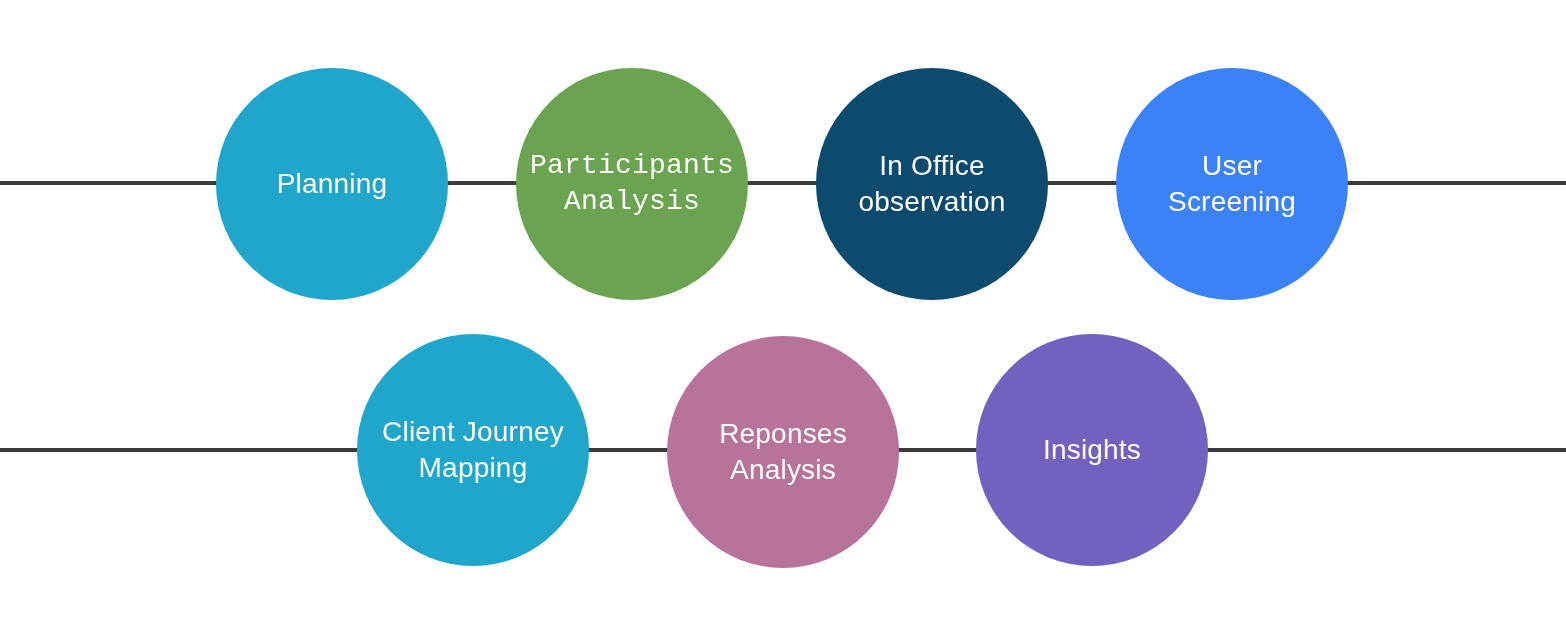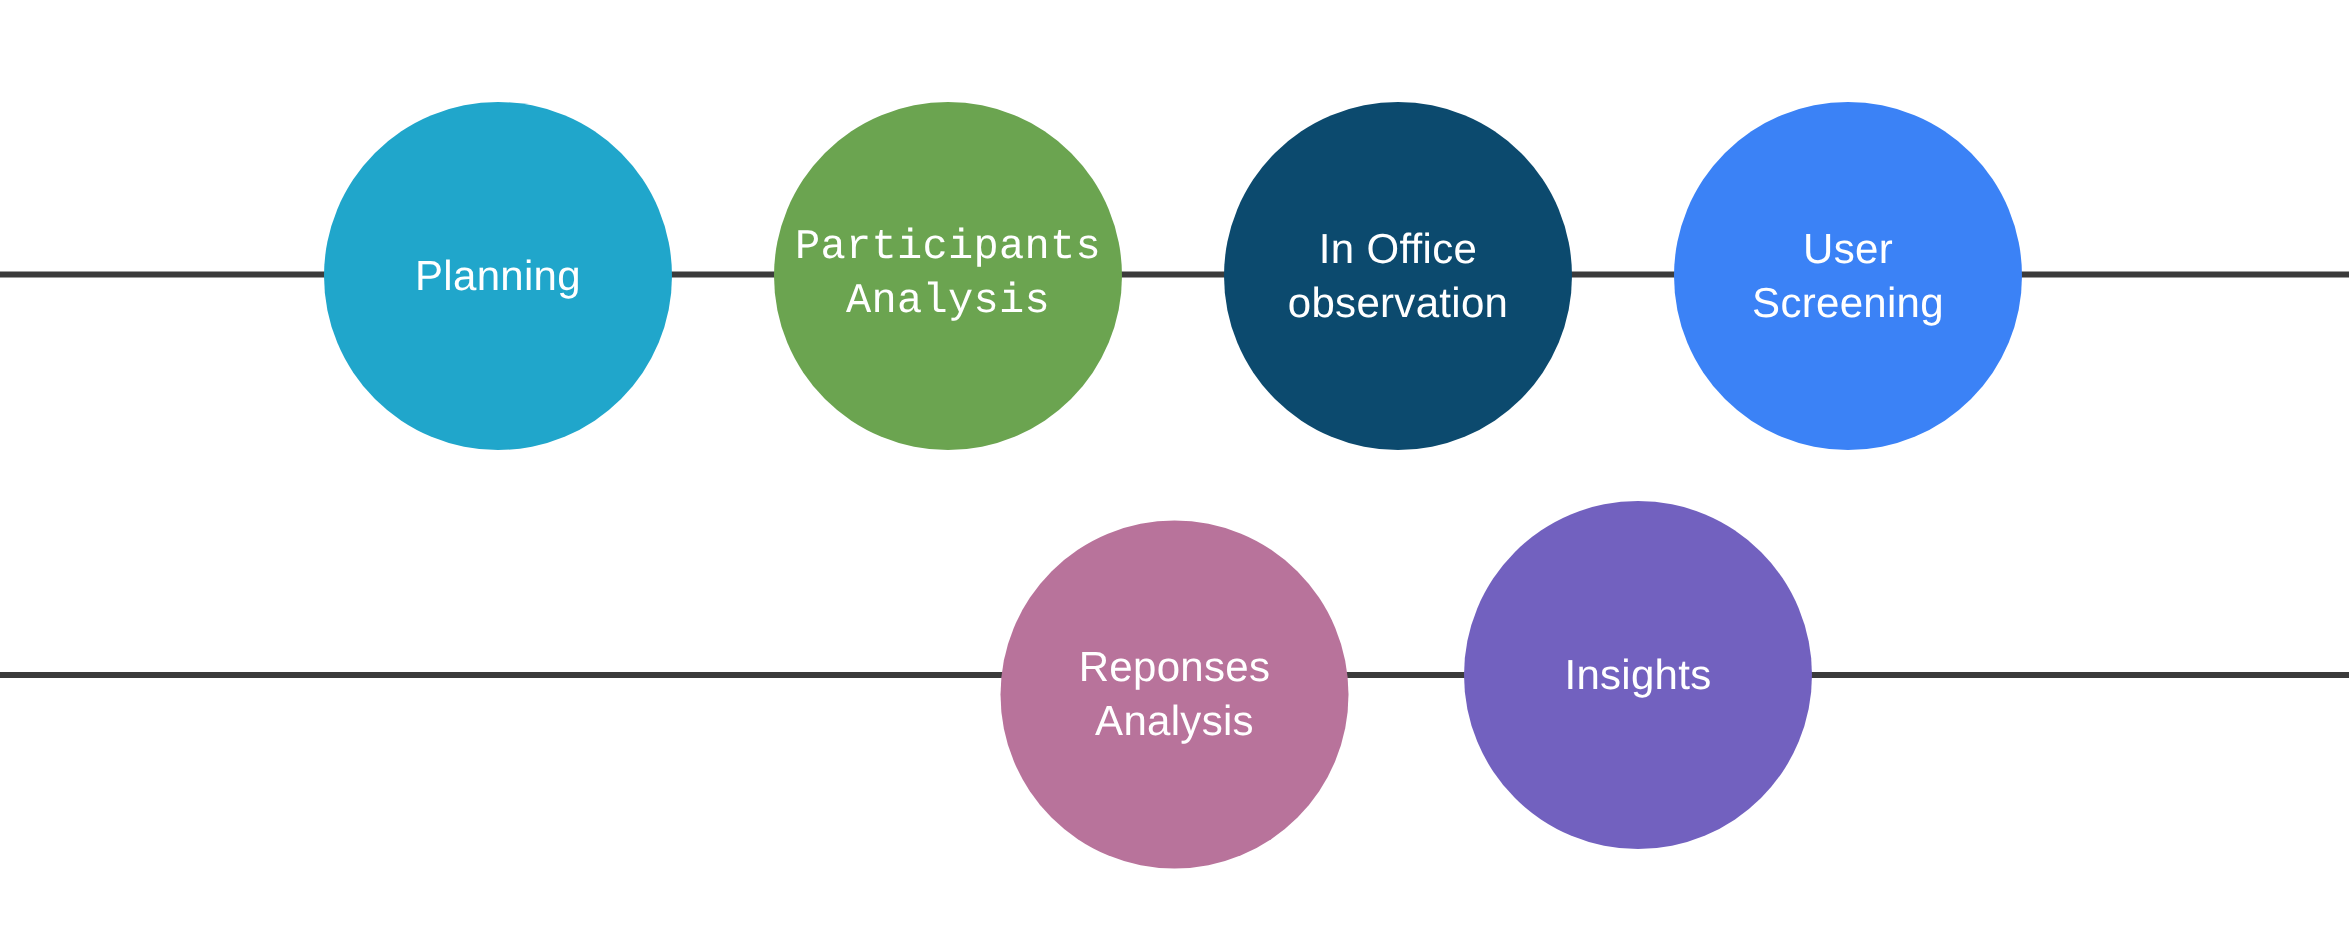--- a/index.html
+++ b/index.html
@@ -43,21 +43,21 @@
   }
   .node span { display: block; white-space: nowrap; }
   .node span:empty { display: none; }
   
   .n-planning      { left: 216px;  top: 68px; }
   .n-participants  { left: 516px;  top: 68px; }
   .n-inoffice      { left: 816px;  top: 68px; }
   .n-interviews    { left: 1116px; top: 68px; }
   
   .n-journey       { left: 357px;  top: 334px; }
-  .n-responses     { left: 667px;  top: 347px; text-align: right; }
+  .n-responses     { left: 667px;  top: 336px; text-align: right; }
   .n-insights      { left: 976px;  top: 334px; }
 </style>
 </head>
 <body>
 
 <div class="canvas">
 
   <div class="timeline row1"></div>
   <div class="timeline row2"></div>
 
@@ -74,20 +74,24 @@
   <div class="node n-inoffice" style="background: #0c4a6e;">
     <span>In Office</span>
     <span>observation</span>
   </div>
 
   <div class="node n-interviews" style="background: #3b82f6;">
     <span>User</span>
     <span>Screening</span>
   </div>
 
+  <div class="node n-journey" style="background: rgb(32, 166, 203);">
+    <span>Client Journey</span>
+    <span>Mapping</span>
+  </div>
 
   <div class="node n-responses" style="background: rgb(184, 115, 155);">
     <span>Reponses</span>
     <span>Analysis</span>
   </div>
 
   <div class="node n-insights" style="background: rgb(114, 97, 191);">
     <span>Insights</span>
 
   </div>

